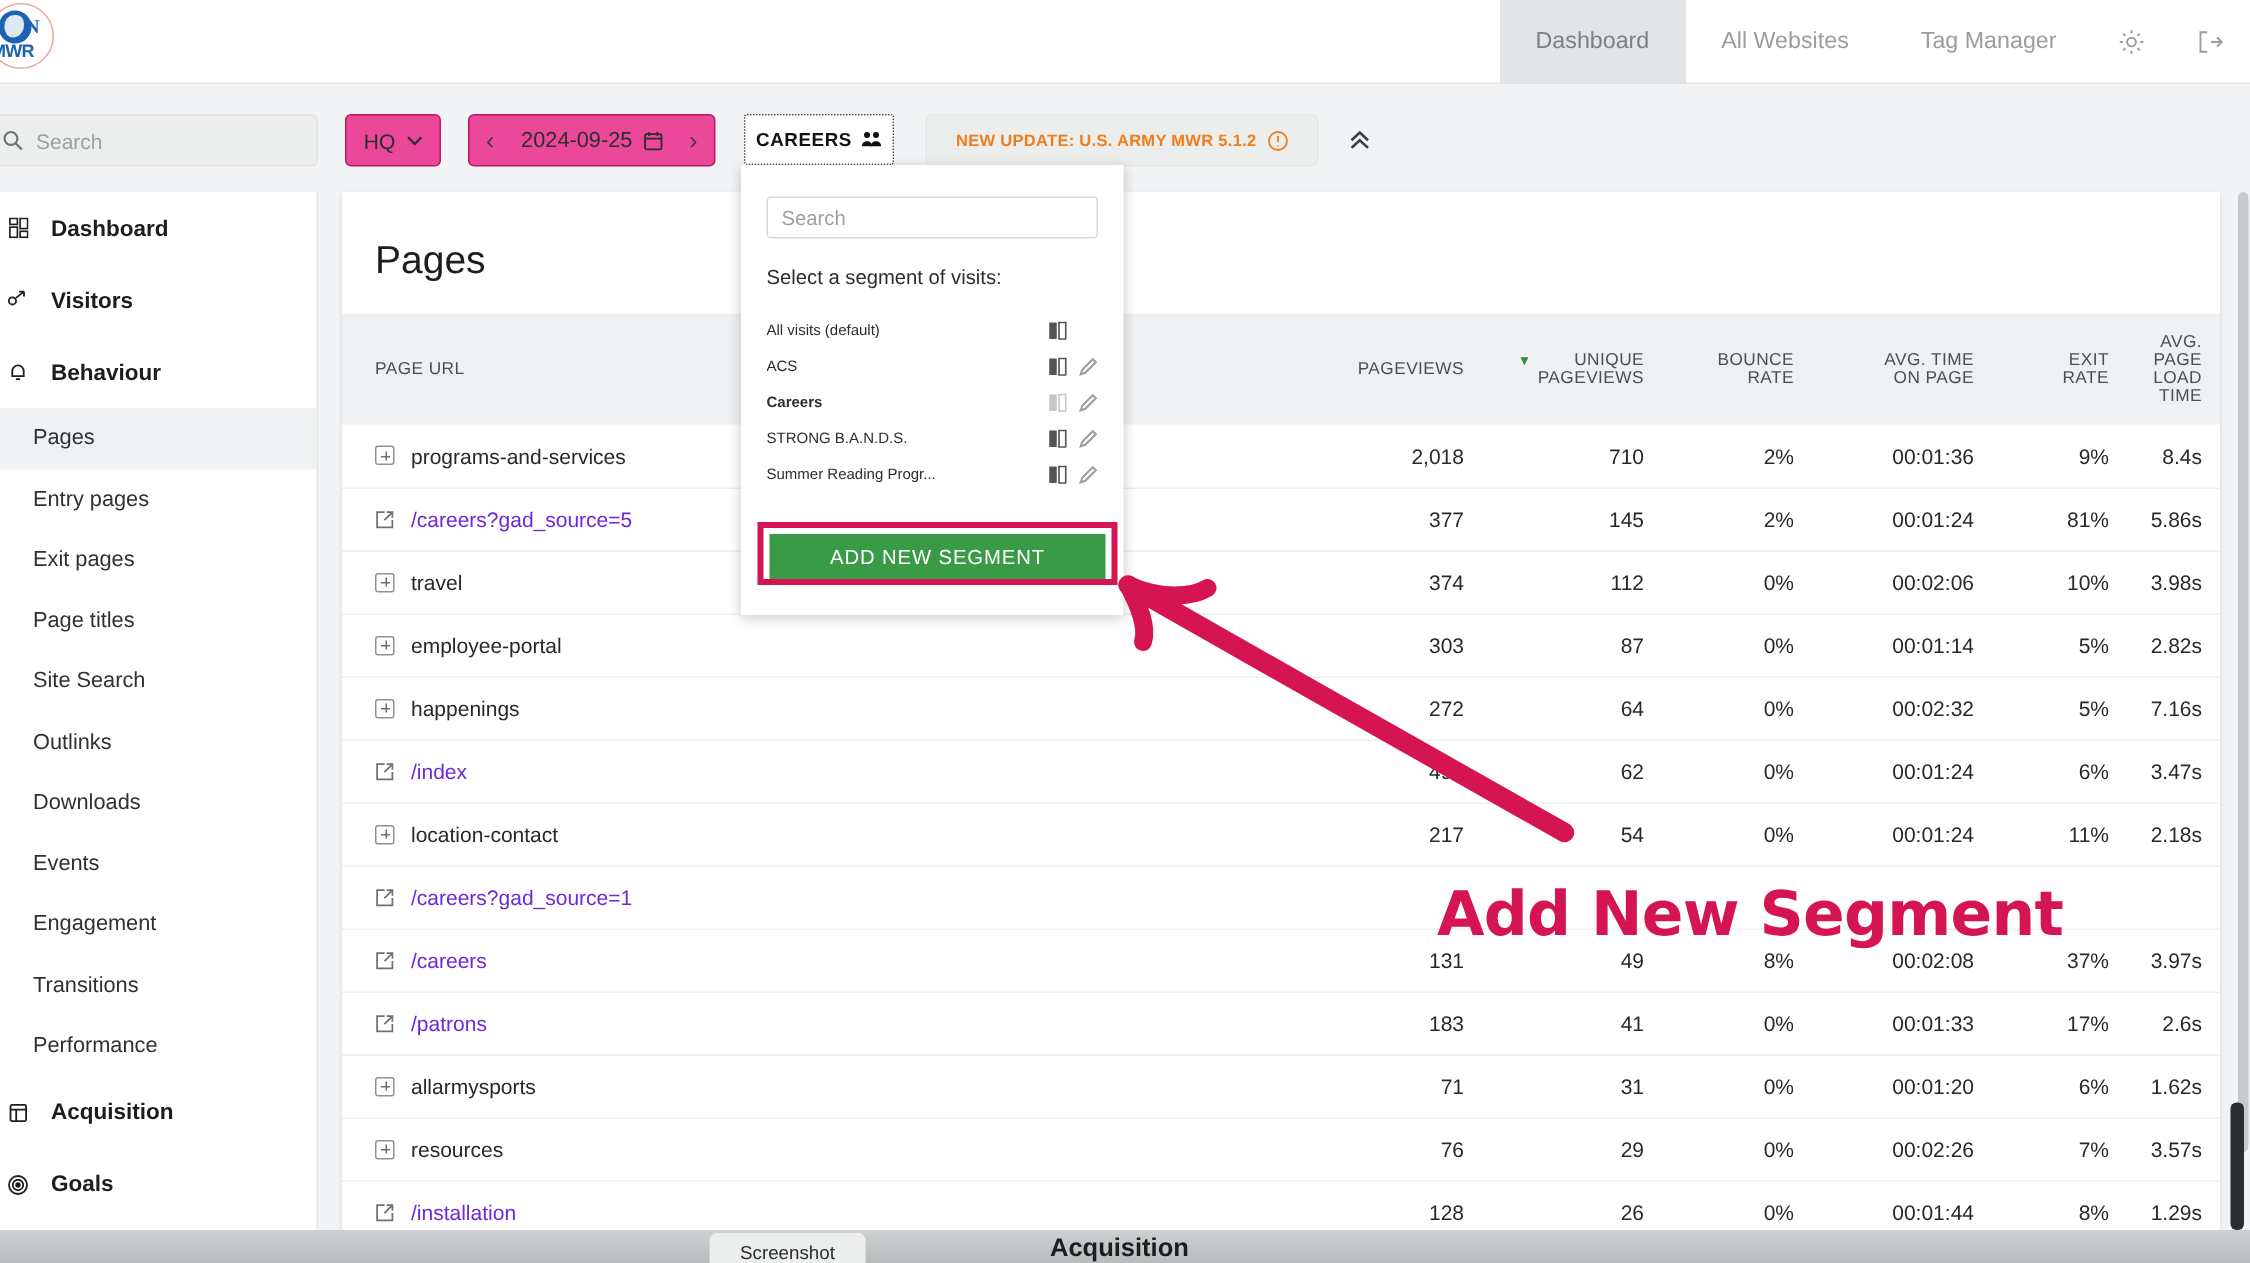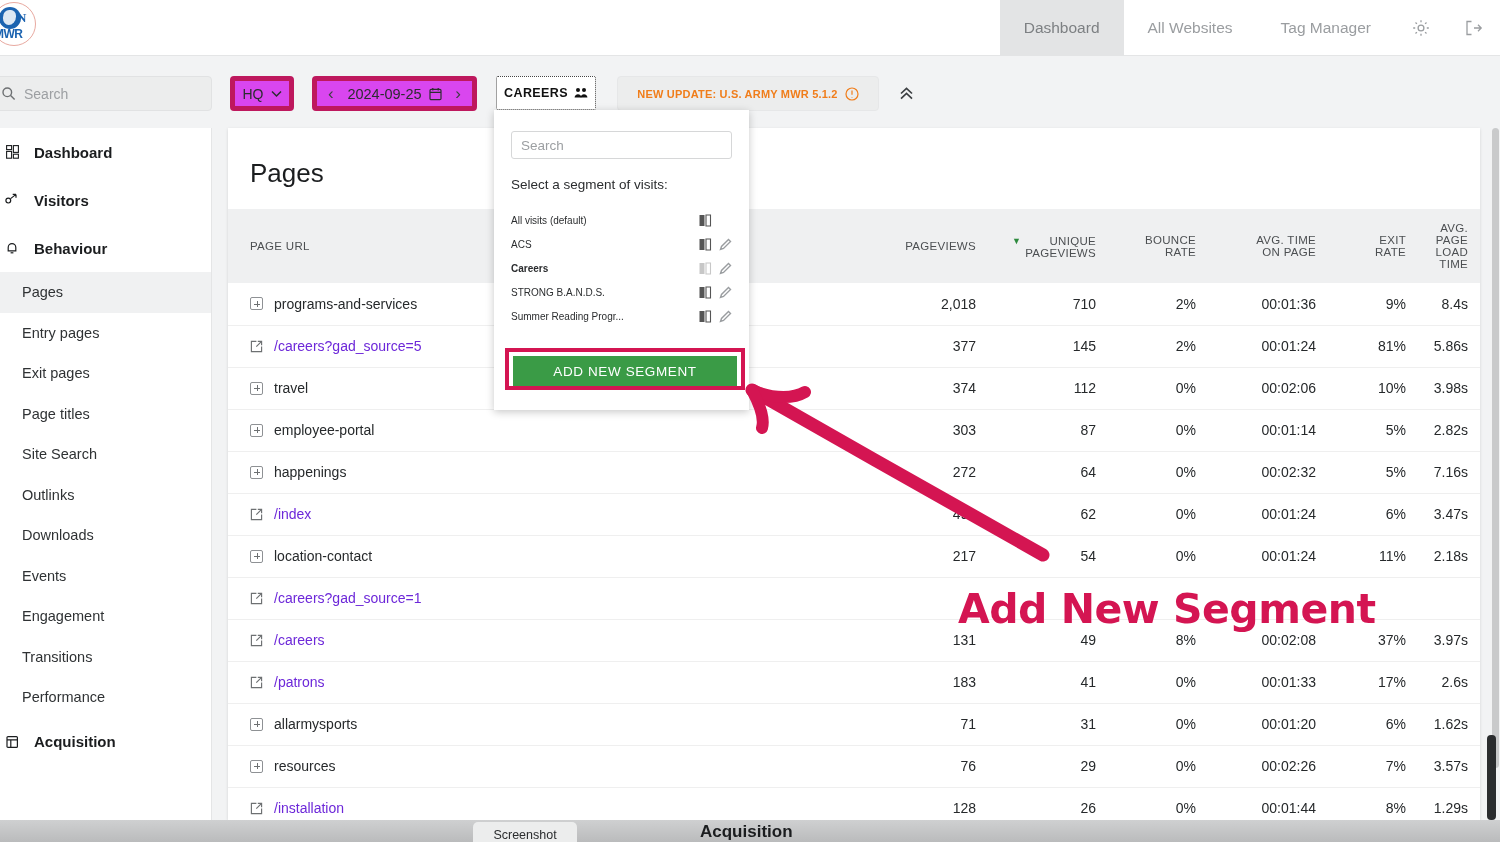--- a/index.html
+++ b/index.html
@@ -54,22 +54,22 @@
     position:absolute; left:0; top:57px; width:1500px; height:70px;
     background:#f2f3f4;
   }
   .search-box{
     position:absolute; left:-8px; top:19px; width:220px; height:35px;
     background:#eceded; border:1px solid #e1e2e3; border-radius:4px;
     display:flex; align-items:center; padding-left:8px; gap:8px;
   }
   .search-box .ph{ color:#9c9fa2; font-size:14px; }
   .pill{
-    position:absolute; top:19px; height:35px; background:#d946ef;
-    border:5px solid #be185d; border-radius:4px;
+    position:absolute; top:19px; height:35px; background:#ec4899;
+    border:1px solid #be185d; border-radius:4px;
     display:flex; align-items:center; justify-content:center;
     font-size:14px; color:#2b2d2f; cursor:pointer;
   }
   #hq-select{ left:230px; width:64px; gap:7px; }
   #date-picker{ left:312px; width:165px; }
   .date-arrow{ padding:0 11px; font-size:17px; color:#3c3f42; }
   .date-text{ flex:1; display:flex; align-items:center; justify-content:center; gap:7px; font-size:14.5px; }
   #segment-btn{
     left:496px; width:100px; height:34px; background:#fff;
     border:1px dotted #444; border-radius:2px;
@@ -331,20 +331,30 @@
     <div class="nav-group">
       <span class="nav-ico">
         <svg width="13" height="14" viewBox="0 0 13 14" fill="none" stroke="#1b1d1f" stroke-width="1.2">
           <rect x="1" y="1.6" width="10.4" height="10.8" rx="1"></rect>
             <path d="M1 4.8h10.4M4.8 4.8v7.6"></path>
         </svg>
       </span>
       <span>Acquisition</span>
     </div>
 
+    <div class="nav-group">
+      <span class="nav-ico">
+        <svg width="14" height="14" viewBox="0 0 14 14" fill="none" stroke="#1b1d1f" stroke-width="1.2">
+          <circle cx="7" cy="7" r="6"></circle>
+            <circle cx="7" cy="7" r="3.5"></circle>
+            <circle cx="7" cy="7" r="1.2" fill="#1b1d1f"></circle>
+        </svg>
+      </span>
+      <span>Goals</span>
+    </div>
   </div>
 
   <div class="panel">
     <div class="panel-title">Pages</div>
 
     <table class="table">
       <colgroup>
         <col style="width:640px">
           <col style="width:120px">
           <col style="width:120px">

